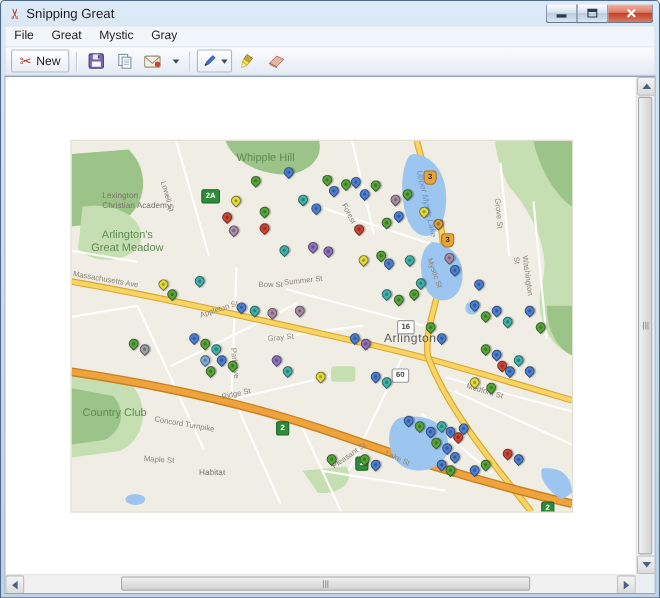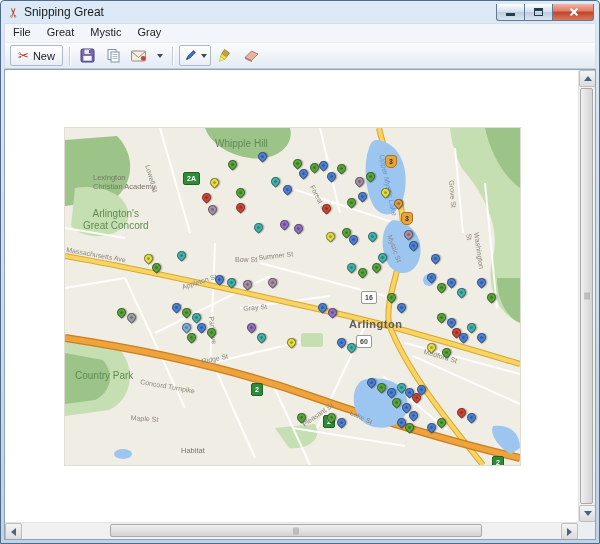--- a/index.html
+++ b/index.html
@@ -220,42 +220,42 @@
           <path d="M298,252 C326,246 346,260 342,282 C338,300 310,306 296,292 C286,280 286,258 298,252 Z" fill="#9cc6f0"></path>
           <path d="M428,298 C446,296 455,306 455,320 L446,326 C434,320 424,306 428,298 Z" fill="#9cc6f0"></path>
           <ellipse cx="58" cy="326" rx="9" ry="5" fill="#9cc6f0"></ellipse>
         </svg>
 
         <div id="map-overlay">
             <div class="map-label lbl-park" style="left: 150px; top: 10px;">Whipple Hill</div>
             <div class="map-label lbl-place" style="left: 28px; top: 46px;">Lexington
 Christian Academy</div>
             <div class="map-label lbl-park" style="left: 18px; top: 80px;">Arlington's
-Great Concord</div>
-            <div class="map-label lbl-park" style="left: 10px; top: 242px;">Country Park</div>
+Great Meadow</div>
+            <div class="map-label lbl-park" style="left: 10px; top: 242px;">Country Club</div>
             <div class="map-label lbl-water" style="left: 320px; top: 26px; transform: rotate(78deg); transform-origin: left top;">Upper Mystic Lake</div>
             <div class="map-label lbl-street" style="left: 390px; top: 52px; transform: rotate(85deg); transform-origin: left top;">Grove St</div>
             <div class="map-label lbl-street" style="left: 415px; top: 104px; transform: rotate(82deg); transform-origin: left top;">Washington St</div>
             <div class="map-label lbl-street" style="left: 250px; top: 56px; transform: rotate(62deg); transform-origin: left top;">Forest St</div>
             <div class="map-label lbl-street" style="left: 86px; top: 36px; transform: rotate(74deg); transform-origin: left top;">Lowell St</div>
             <div class="map-label lbl-street" style="left: 328px; top: 106px; transform: rotate(70deg); transform-origin: left top;">Mystic St</div>
             <div class="map-label lbl-street" style="left: 193px; top: 126px; transform: rotate(-6deg); transform-origin: left top;">Summer St</div>
             <div class="map-label lbl-street" style="left: 170px; top: 128px;">Bow St</div>
             <div class="map-label lbl-street" style="left: 116px; top: 156px; transform: rotate(-18deg); transform-origin: left top;">Appleton St</div>
             <div class="map-label lbl-street" style="left: 178px; top: 177px; transform: rotate(-5deg); transform-origin: left top;">Gray St</div>
             <div class="map-label lbl-street" style="left: 150px; top: 188px; transform: rotate(84deg); transform-origin: left top;">Park Ave</div>
             <div class="map-label lbl-street" style="left: 2px; top: 118px; transform: rotate(10deg); transform-origin: left top;">Massachusetts Ave</div>
             <div class="map-label lbl-street" style="left: 136px; top: 230px; transform: rotate(-12deg); transform-origin: left top;">Ridge St</div>
             <div class="map-label lbl-street" style="left: 76px; top: 250px; transform: rotate(10deg); transform-origin: left top;">Concord Turnpike</div>
             <div class="map-label lbl-street" style="left: 66px; top: 286px; transform: rotate(4deg); transform-origin: left top;">Maple St</div>
-            <div class="map-label lbl-place" style="left: 116px; top: 319px;">Habitat</div>
+            <div class="map-label lbl-place" style="left: 116px; top: 298px;">Habitat</div>
             <div class="map-label lbl-street" style="left: 236px; top: 294px; transform: rotate(-35deg); transform-origin: left top;">Pleasant St</div>
             <div class="map-label lbl-street" style="left: 287px; top: 281px; transform: rotate(25deg); transform-origin: left top;">Lake St</div>
             <div class="map-label lbl-street" style="left: 360px; top: 220px; transform: rotate(16deg); transform-origin: left top;">Medford St</div>
-            <div class="map-label lbl-city" style="left: 284px; top: 190px; font-weight: bold;">Arlington</div>
+            <div class="map-label lbl-city" style="left: 284px; top: 174px;">Arlington</div>
             <div class="shield shield-green" style="left: 118px; top: 44px;">2A</div>
             <div class="shield shield-orange" style="left: 320px; top: 27px;">3</div>
             <div class="shield shield-orange" style="left: 336px; top: 84px;">3</div>
             <div class="shield shield-white" style="left: 296px; top: 163px;">16</div>
             <div class="shield shield-white" style="left: 291px; top: 207px;">60</div>
             <div class="shield shield-green" style="left: 186px; top: 255px;">2</div>
             <div class="shield shield-green" style="left: 258px; top: 287px;">2</div>
             <div class="shield shield-green" style="left: 427px; top: 328px;">2</div>
             <div class="pin" style="left: 163px; top: 32px; background: rgb(85, 166, 54);"></div>
             <div class="pin" style="left: 193px; top: 24px; background: rgb(74, 127, 214);"></div>

